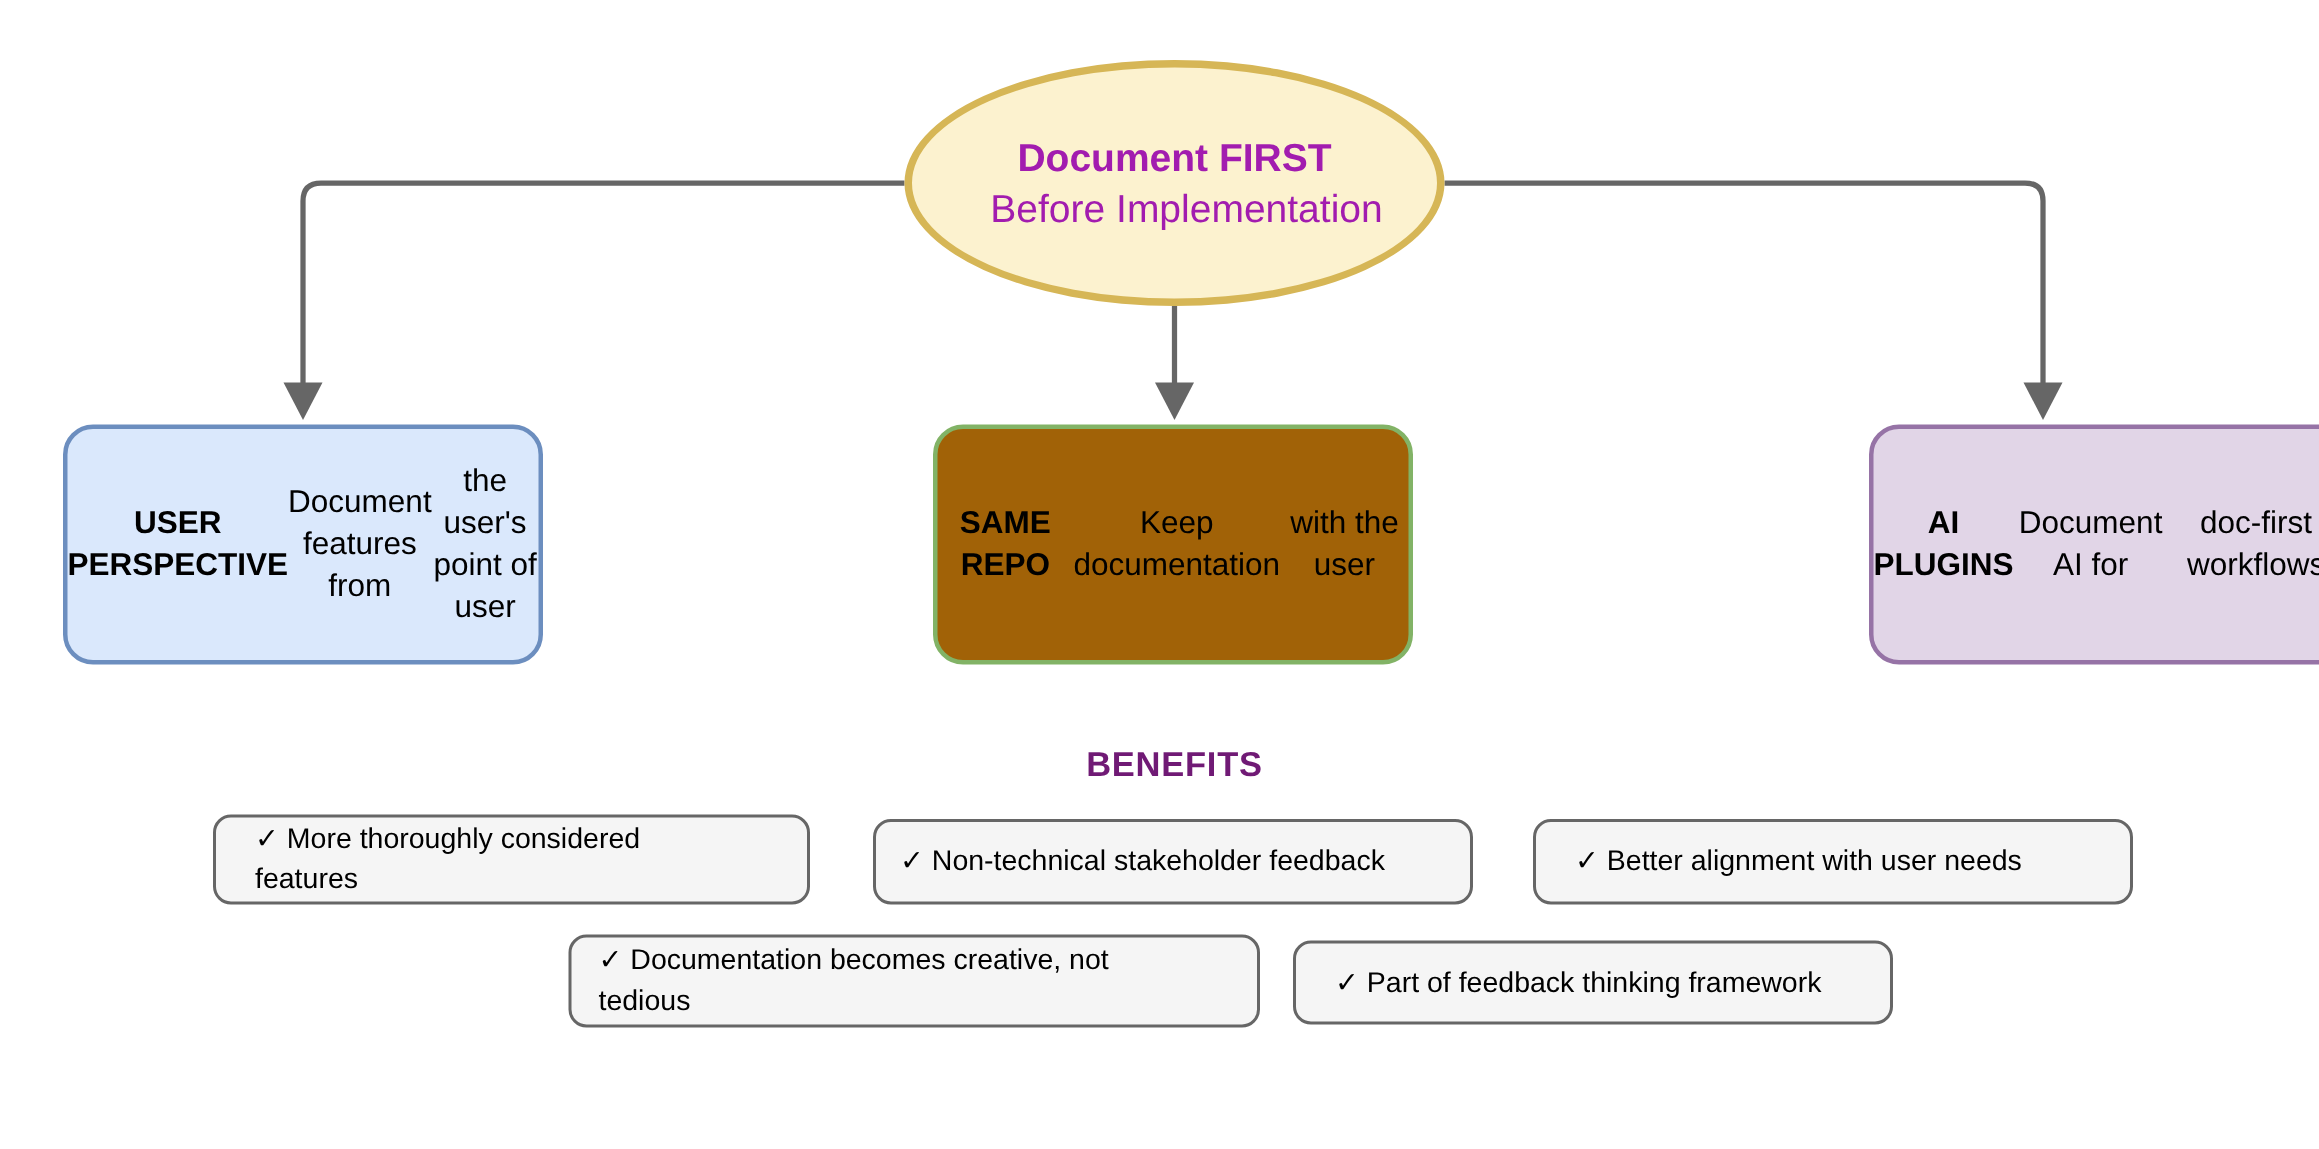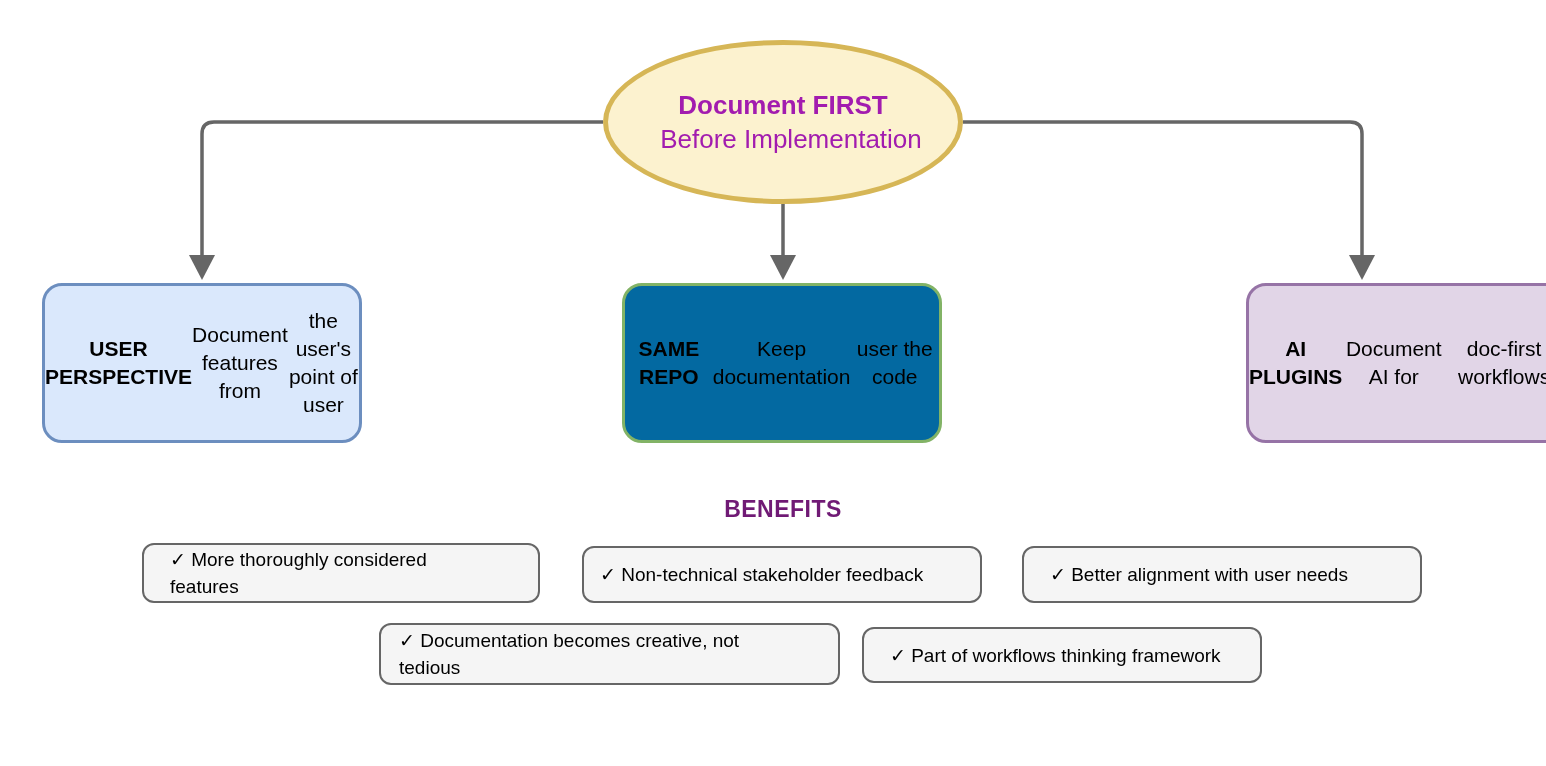--- a/index.html
+++ b/index.html
@@ -54,21 +54,21 @@
     display: flex;
     align-items: center;
     justify-content: center;
     text-align: center;
     font-size: 21px;
     line-height: 28px;
     color: #000000;
   }
   .branch-title { font-weight: bold; }
   .branch-user   { left: 42px;   background: #DAE8FC; border-color: #6C8EBF; }
-  .branch-repo   { left: 622px;  background: #0369a1; border-color: #82B366; }
+  .branch-repo   { left: 622px;  background: #a16207; border-color: #82B366; }
   .branch-ai     { left: 1202px; background: #E1D5E7; border-color: #9673A6; margin-left: 44px; }
 
   .benefits-heading {
     position: absolute;
     left: 20px;
     top: 496px;
     width: 1526px;
     text-align: center;
     font-size: 23px;
     font-weight: bold;
@@ -129,21 +129,21 @@
 
   <div class="branch-box branch-user">
     <div class="branch-title">USER PERSPECTIVE</div>
     <div class="branch-line">Document features from</div>
     <div class="branch-line">the user's point of user</div>
   </div>
 
   <div class="branch-box branch-repo">
     <div class="branch-title">SAME REPO</div>
     <div class="branch-line">Keep documentation</div>
-    <div class="branch-line">user the code</div>
+    <div class="branch-line">with the user</div>
   </div>
 
   <div class="branch-box branch-ai">
     <div class="branch-title">AI PLUGINS</div>
     <div class="branch-line">Document AI for</div>
     <div class="branch-line">doc-first workflows</div>
   </div>
 
   <div class="benefits-heading">BENEFITS</div>
 
@@ -159,17 +159,17 @@
   <div class="pill pill-3">
     <div class="pill-line">✓ Better alignment with user needs</div>
   </div>
 
   <div class="pill pill-4">
     <div class="pill-line">✓ Documentation becomes creative, not</div>
     <div class="pill-line">tedious</div>
   </div>
 
   <div class="pill pill-5">
-    <div class="pill-line">✓ Part of workflows thinking framework</div>
+    <div class="pill-line">✓ Part of feedback thinking framework</div>
   </div>
 
 
 </div>
 
 </body></html>

